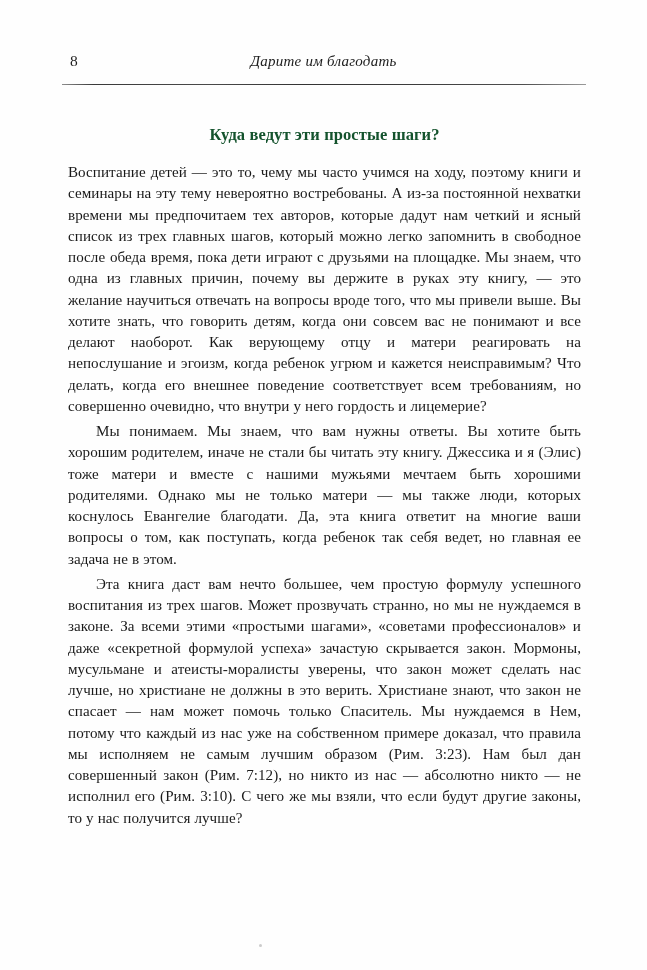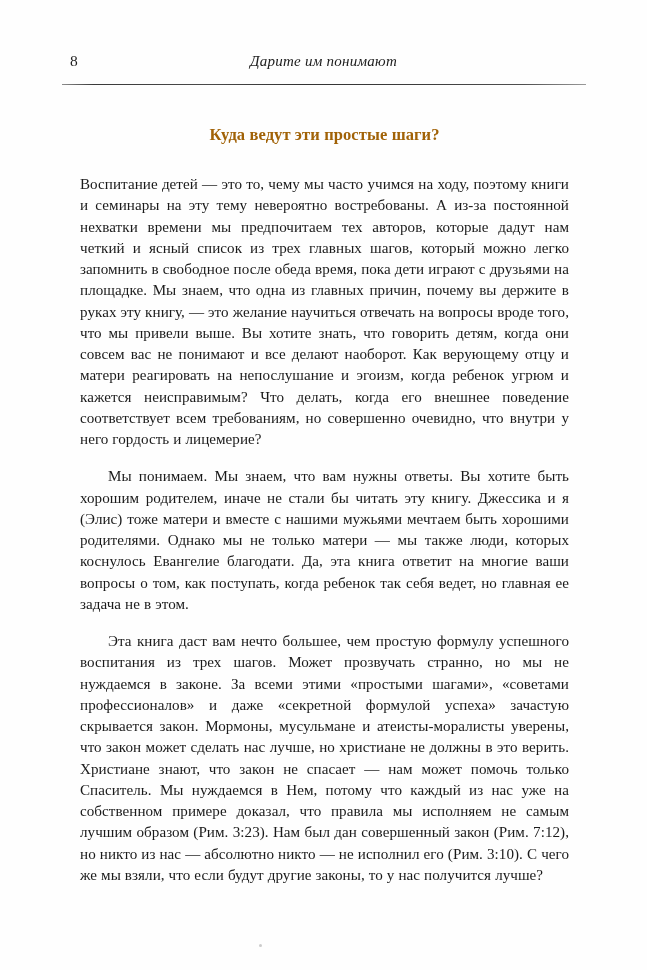--- a/index.html
+++ b/index.html
@@ -66,38 +66,38 @@
   .chapter-heading {
     position: absolute;
     left: 64px;
     top: 113px;
     width: 521px;
     text-align: center;
     font-weight: bold;
     font-size: 16.5px;
     line-height: 22px;
     letter-spacing: .1px;
-    color: #a16207;
+    color: #14532d;
   }
 
   
   .body-text {
     position: absolute;
     left: 64px;
     top: 158px;
     width: 521px;
     font-size: 15.1px;
     line-height: 21.25px;
     text-align: justify;
     text-justify: inter-word;
     hyphens: manual;
     color: #1a1a1a;
   }
   .body-text p {
-    margin: 16px;
+    margin: 4px;
     text-indent: 28px;
     letter-spacing: .05px;
     word-spacing: .2px;
   }
   .body-text p.no-indent {
     text-indent: 0;
   }
 
   
   .scan-speck {
@@ -111,21 +111,21 @@
     opacity: .75;
   }
 </style>
 </head>
 <body>
 
 <div class="page">
 
   <div class="running-head">
     <span class="folio">8</span>
-    <span class="head-title">Дарите им понимают</span>
+    <span class="head-title">Дарите им благодать</span>
   </div>
 
   <div class="head-rule"></div>
 
   <h1 class="chapter-heading">Куда ведут эти простые шаги?</h1>
 
   <div class="body-text">
     <p class="no-indent">Воспитание детей — это то, чему мы часто учимся на ходу, поэтому книги и семинары на эту тему невероятно востребованы. А из-за постоянной нехватки времени мы предпочитаем тех авторов, которые дадут нам четкий и ясный список из трех главных шагов, который можно легко запомнить в свободное после обеда время, пока дети играют с друзьями на площадке. Мы знаем, что одна из главных причин, почему вы держите в руках эту книгу, — это желание научиться отвечать на вопросы вроде того, что мы привели выше. Вы хотите знать, что говорить детям, когда они совсем вас не понимают и все делают наоборот. Как верующему отцу и матери реагировать на непослушание и эгоизм, когда ребенок угрюм и кажется неисправимым? Что делать, когда его внешнее поведение соответствует всем требованиям, но совершенно очевидно, что внутри у него гордость и лицемерие?</p>
     <p>Мы понимаем. Мы знаем, что вам нужны ответы. Вы хотите быть хорошим родителем, иначе не стали бы читать эту книгу. Джессика и я (Элис) тоже матери и вместе с нашими мужьями мечтаем быть хорошими родителями. Однако мы не только матери — мы также люди, которых коснулось Евангелие благодати. Да, эта книга ответит на многие ваши вопросы о том, как поступать, когда ребенок так себя ведет, но главная ее задача не в этом.</p>
     <p>Эта книга даст вам нечто большее, чем простую формулу успешного воспитания из трех шагов. Может прозвучать странно, но мы не нуждаемся в законе. За всеми этими «простыми шагами», «советами профессионалов» и даже «секретной формулой успеха» зачастую скрывается закон. Мормоны, мусульмане и атеисты-моралисты уверены, что закон может сделать нас лучше, но христиане не должны в это верить. Христиане знают, что закон не спасает — нам может помочь только Спаситель. Мы нуждаемся в Нем, потому что каждый из нас уже на собственном примере доказал, что правила мы исполняем не самым лучшим образом (Рим. 3:23). Нам был дан совершенный закон (Рим. 7:12), но никто из нас — абсолютно никто — не исполнил его (Рим. 3:10). С чего же мы взяли, что если будут другие законы, то у нас получится лучше?</p>

